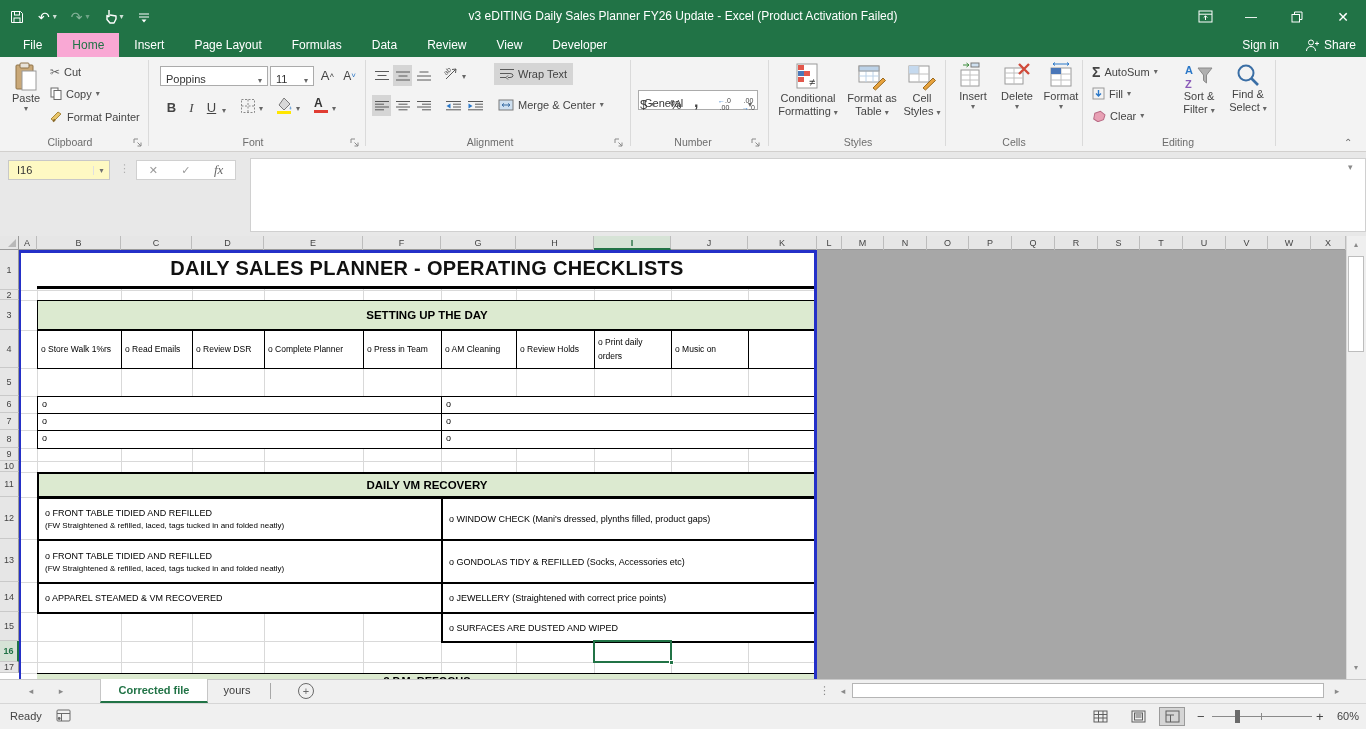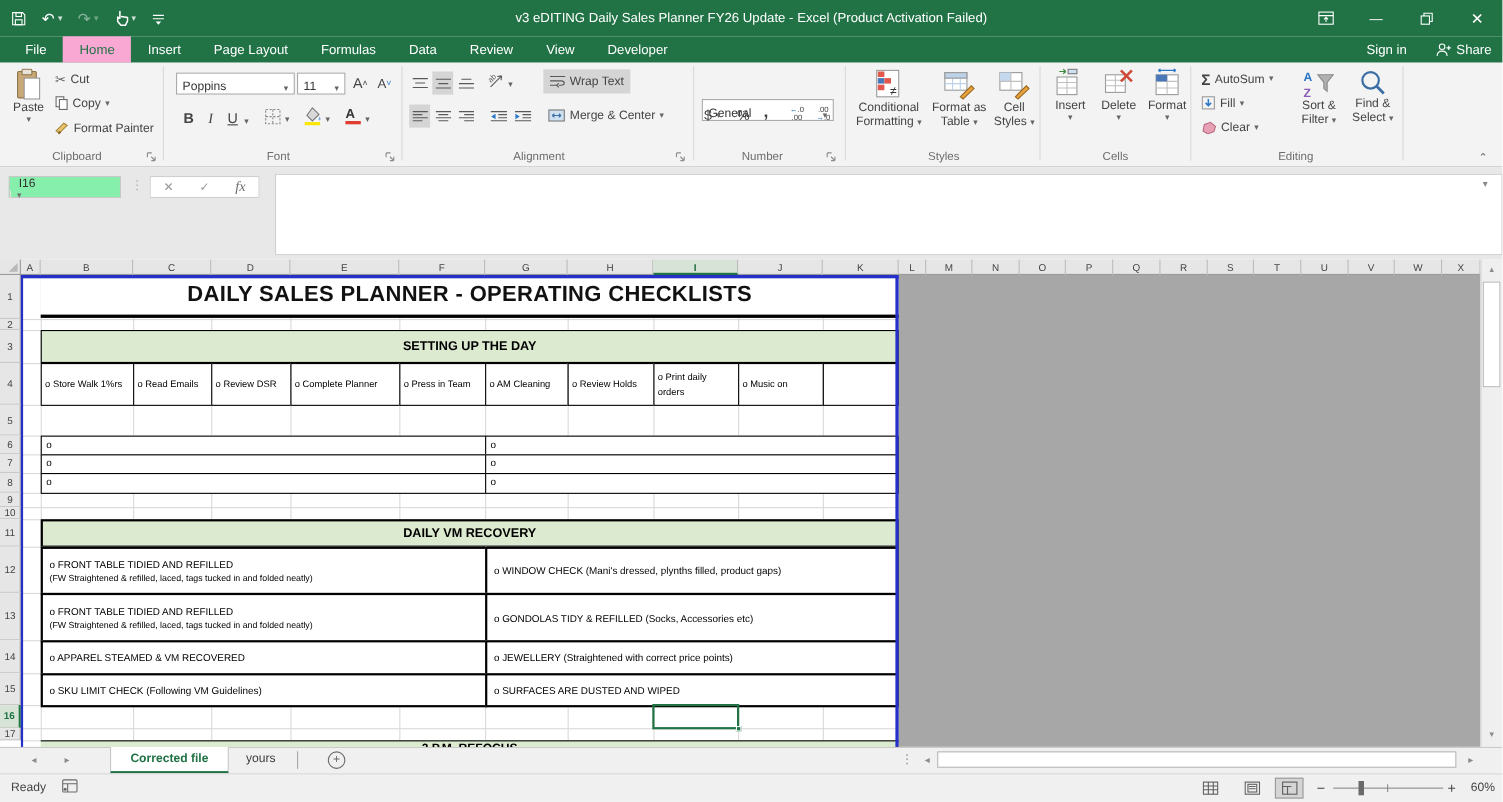--- a/index.html
+++ b/index.html
@@ -36,21 +36,21 @@
   .smbtn { position:absolute; display:flex; align-items:center; gap:4px; color:#444; font-size:11px; white-space:nowrap; }
   .combo { position:absolute; background:#fff; border:1px solid #ababab; display:flex; align-items:flex-end; font-size:11px; color:#333; }
   .combo .val { flex:1; padding-left:5px; }
   .combo .dd { width:14px; text-align:center; font-size:8px; color:#666; }
   .tglbtn { background:#d5d5d5; }
   .ddglyph { font-size:8px; color:#666; line-height:8px; }
   .fontbtn { position:absolute; width:19px; height:21px; display:flex; align-items:center; justify-content:center; color:#444; }
 
   
   .fbar { left:0; top:152px; width:1366px; height:84px; background:#e8e8e8; }
-  .namebox { left:8px; top:8px; width:102px; height:20px; background:#86efac; border:1px solid #c8c8c8; display:flex; align-items:flex-start; font-size:11px; color:#333;flex-direction:column; }
+  .namebox { left:8px; top:8px; width:102px; height:20px; background:#fef9c3; border:1px solid #c8c8c8; display:flex; align-items:center; font-size:11px; color:#333; }
   .namebox .val { flex:1; padding-left:8px; }
   .fxpanel { left:136px; top:8px; width:100px; height:20px; background:#fff; border:1px solid #d0d0d0; display:flex; align-items:center; justify-content:space-around; color:#9a9a9a; font-size:11px; }
   .fxpanel .fx { font-family:"Liberation Serif", serif; font-style:italic; color:#6a6a6a; font-size:13px; }
   .ffield { left:250px; top:6px; width:1116px; height:74px; background:#fff; border:1px solid #d0d0d0; font-size:11px; color:#333; padding:3px 6px; }
 
   
   .colstrip { left:0; top:236px; width:1346px; height:14px; background:#e6e6e6; border-bottom:1px solid #9a9a9a; }
   .colhead { position:absolute; top:236px; height:14px; line-height:14px; text-align:center; font-size:9px; color:#444; border-right:1px solid #bdbdbd; }
   .colhead.sel { background:#d6e3d6; color:#1e6a3c; border-bottom:2px solid #217346; font-weight:bold; }
   .rowhead { position:absolute; left:0; width:19px; text-align:center; font-size:9px; color:#444; background:#e6e6e6; border-bottom:1px solid #c9c9c9; border-right:1px solid #9a9a9a; }
@@ -613,23 +613,20 @@
   </div>
   <div class="cell vmcell" style="left: 441px; top: 539px; width: 376px; height: 45px; z-index: 2;">
     <span class="vm-main">o   GONDOLAS TIDY &amp; REFILLED (Socks, Accessories etc)</span>
   </div>
   <div class="cell vmcell" style="left: 37px; top: 582px; width: 406px; height: 32px; z-index: 2;">
     <span class="vm-main">o   APPAREL STEAMED &amp; VM RECOVERED</span>
   </div>
   <div class="cell vmcell" style="left: 441px; top: 582px; width: 376px; height: 32px; z-index: 2;">
     <span class="vm-main">o   JEWELLERY (Straightened with correct price points)</span>
   </div>
-  <div class="cell vmcell" style="left: 37px; top: 612px; width: 406px; height: 31px; z-index: 2;">
-    <span class="vm-main">o   SKU LIMIT CHECK (Following VM Guidelines)</span>
-  </div>
   <div class="cell vmcell" style="left: 441px; top: 612px; width: 376px; height: 31px; z-index: 2;">
     <span class="vm-main">o   SURFACES ARE DUSTED AND WIPED</span>
   </div>
 
   <div class="clipstrip" style="left: 37px; top: 673px; width: 780px; height: 6px; z-index: 2;">
     <span style="display:block; margin-top:1px;">3 P.M. REFOCUS</span>
   </div>
 
   <div class="selbox" style="left: 593px; top: 640px; width: 79px; height: 23px; z-index: 2;">
     <div class="selhandle" style="right:-4px; bottom:-4px;"></div>

